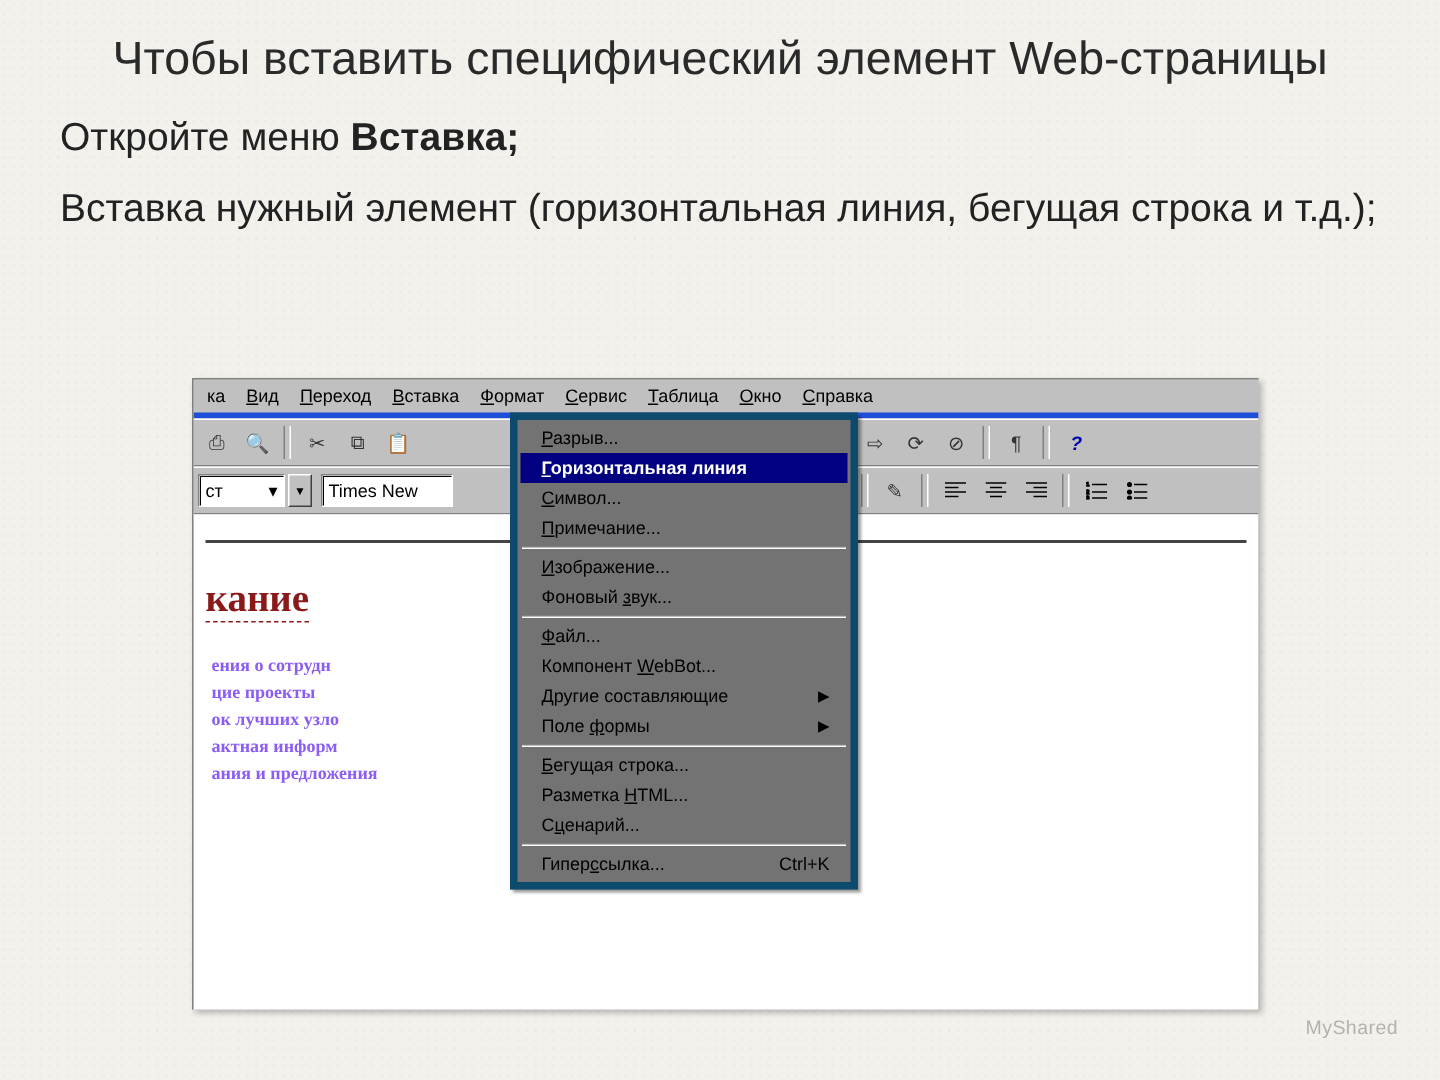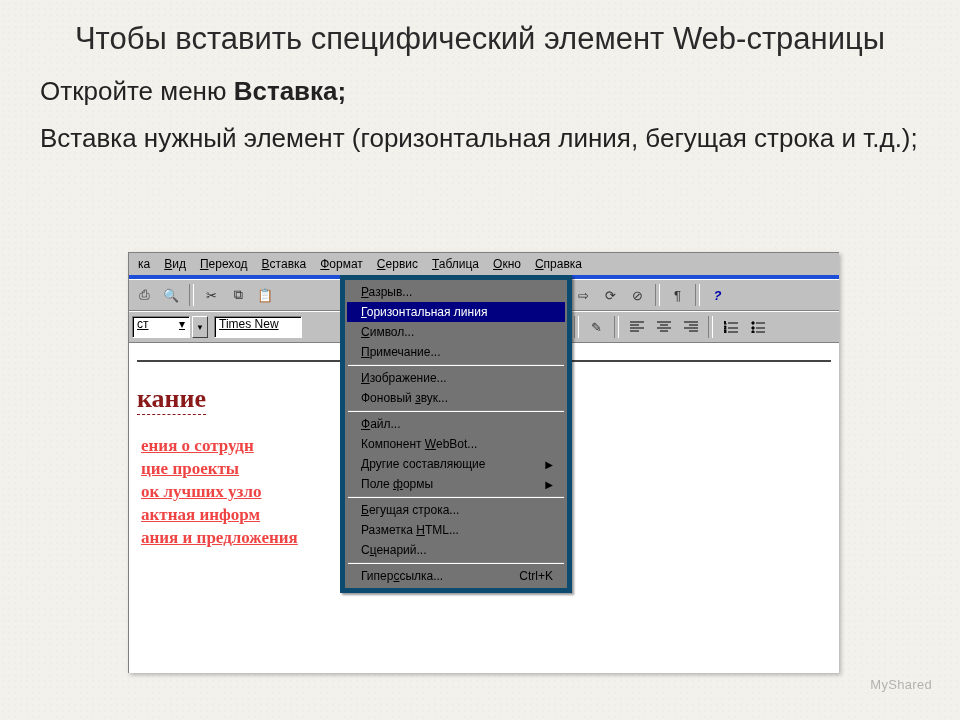--- a/index.html
+++ b/index.html
@@ -93,24 +93,23 @@
     color: #333;
     font-size: 13px;
   }
   .tb-field {
     height: 20px;
     background: #fff;
     border: 1px solid #808080;
     border-right-color: #fff;
     border-bottom-color: #fff;
     box-shadow: inset 1px 1px 0 #000;
-    display: flex; align-items: flex-start;
+    display: flex; align-items: center;
     padding: 0 4px;
     font-size: 12px;
-    text-decoration: underline;
   }
   .tb-dd {
     width: 14px; height: 20px;
     border: 1px solid #fff;
     border-right-color: #404040;
     border-bottom-color: #404040;
     background: #c0c0c0;
     display: flex; align-items: center; justify-content: center;
     font-size: 8px;
     margin-right: 4px;
@@ -144,24 +143,23 @@
     border-bottom: 1px dashed #8a1a1a;
     display: inline-block;
     margin-bottom: 18px;
   }
   .doc ul {
     margin: 0; padding: 0 0 0 4px;
     list-style: none;
   }
   .doc ul li {
     font-family: "Times New Roman", serif;
-    font-size: 17px;
+    font-size: 12px;
     font-weight: 700;
-    color: #ef4444;
-    text-decoration: underline;
+    color: #8b5cf6;
     margin: 3px 0;
     white-space: nowrap;
   }
 
   
   .dropdown {
     position: absolute;
     left: 168px;
     top: 22px;
     width: 218px;
@@ -176,20 +174,21 @@
     display: flex;
     align-items: center;
     justify-content: space-between;
     padding: 3px 12px 3px 14px;
     font-size: 12px;
     white-space: nowrap;
   }
   .dropdown .di.sel {
     background: #000080;
     color: #fff;
+    font-weight: bold;
   }
   .dropdown .dsep {
     border-top: 1px solid #808080;
     border-bottom: 1px solid #fff;
     margin: 2px 1px;
   }
   .dropdown .di .arrow { font-size: 10px; }
   .dropdown .di u { text-decoration: underline; }
 
   .watermark {

